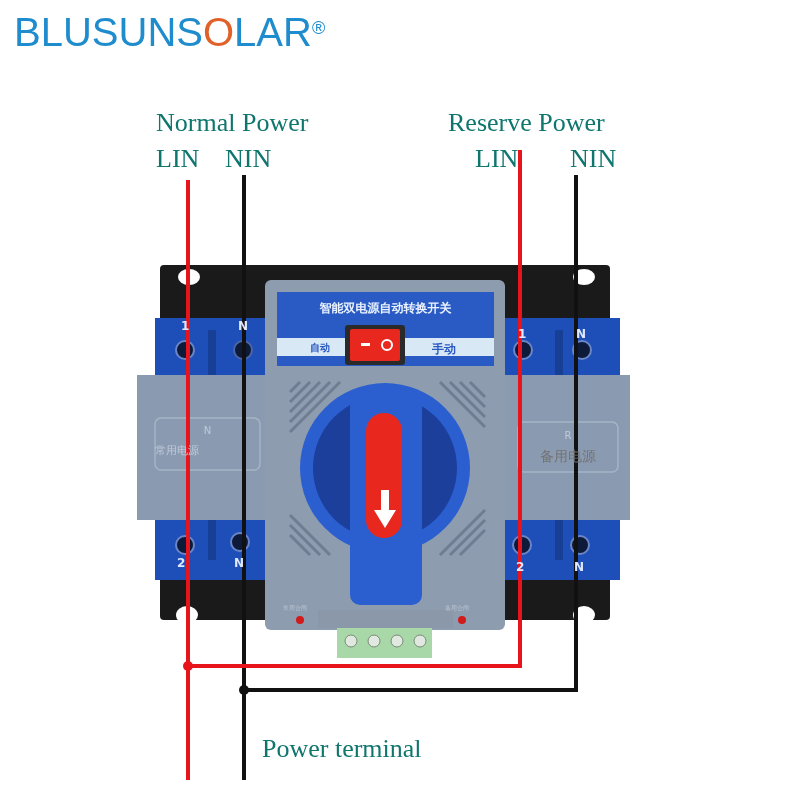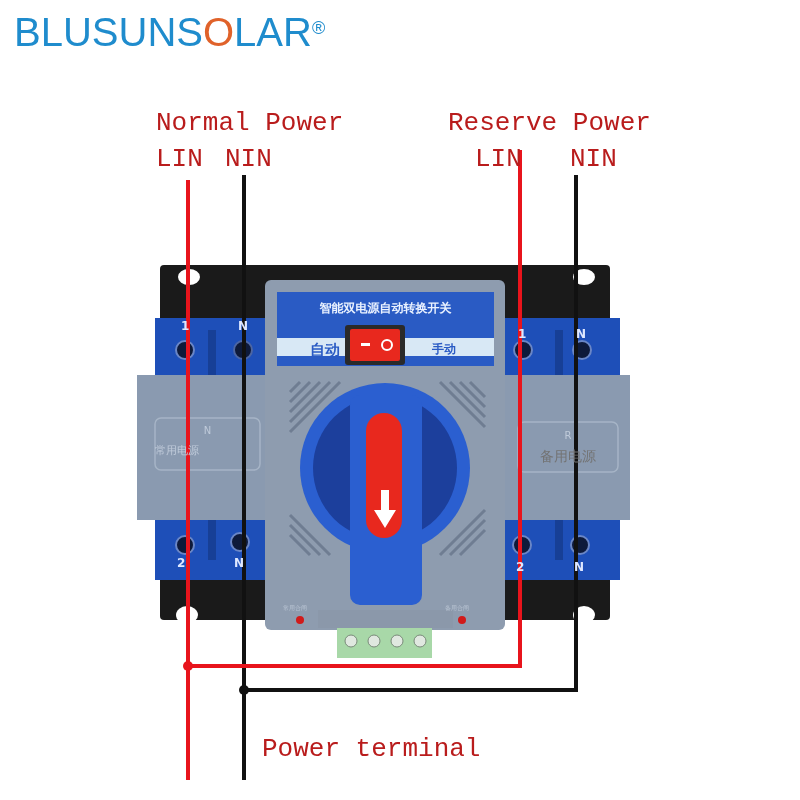--- a/index.html
+++ b/index.html
@@ -3,21 +3,21 @@
 <meta charset="utf-8">
 <style>
   html, body { margin:0; padding:0; }
   body { width:800px; height:800px; background:#ffffff; position:relative; overflow:hidden;
          font-family:"DejaVu Sans", sans-serif; }
   .abs { position:absolute; }
   .logo { left:14px; top:10px; font-family:"Liberation Sans", sans-serif; font-weight:normal;
           font-size:40px; color:#1f8ccd; letter-spacing:0px; line-height:44px; }
   .logo .o { color:#e0622a; }
   .logo sup { font-size:18px; vertical-align:top; position:relative; top:-4px; }
-  .label { color:#b91c1c; font-family:Liberation Mono, monospace; font-size:26px; line-height:30px; white-space:nowrap; }
+  .label { color:#0f766e; font-family:Liberation Serif, serif; font-size:26px; line-height:30px; white-space:nowrap; }
   svg { position:absolute; left:0; top:0; }
   .cn { font-family:Liberation Sans, sans-serif; }
 </style>
 </head>
 <body>
 
 <div class="abs logo">
   <span>BLUSUNS</span><span class="o">O</span><span>LAR</span><sup>®</sup>
 </div>
 
@@ -105,21 +105,21 @@
   <line x1="520" y1="150" x2="520" y2="665" stroke="#e8141c" stroke-width="4"></line>
   <line x1="576" y1="175" x2="576" y2="690" stroke="#111" stroke-width="4"></line>
 
   <line x1="186" y1="666" x2="522" y2="666" stroke="#e8141c" stroke-width="4"></line>
   <line x1="242" y1="690" x2="578" y2="690" stroke="#111" stroke-width="4"></line>
   <circle cx="188" cy="666" r="5" fill="#e8141c"></circle>
   <circle cx="244" cy="690" r="5" fill="#111"></circle>
 </svg>
 
 <div class="abs cn" style="left:277px;top:300px;width:217px;text-align:center;color:#eaf2ff;font-size:12px;font-weight:bold;">智能双电源自动转换开关</div>
-<div class="abs cn" style="left:310px;top:341px;color:#2a5bc4;font-size:15px;font-weight:bold;">自动</div>
+<div class="abs cn" style="left:310px;top:341px;color:#2a5bc4;font-size:10px;font-weight:bold;">自动</div>
 <div class="abs cn" style="left:432px;top:341px;color:#2a5bc4;font-size:12px;font-weight:bold;">手动</div>
 
 <div class="abs" style="left:181px;top:319px;color:#dfe8ff;font-size:12px;font-weight:bold;">1</div>
 <div class="abs" style="left:238px;top:319px;color:#dfe8ff;font-size:12px;font-weight:bold;">N</div>
 <div class="abs" style="left:518px;top:327px;color:#dfe8ff;font-size:12px;font-weight:bold;">1</div>
 <div class="abs" style="left:576px;top:327px;color:#dfe8ff;font-size:12px;font-weight:bold;">N</div>
 <div class="abs" style="left:177px;top:556px;color:#dfe8ff;font-size:12px;font-weight:bold;">2</div>
 <div class="abs" style="left:234px;top:556px;color:#dfe8ff;font-size:12px;font-weight:bold;">N</div>
 <div class="abs" style="left:516px;top:560px;color:#dfe8ff;font-size:12px;font-weight:bold;">2</div>
 <div class="abs" style="left:574px;top:560px;color:#dfe8ff;font-size:12px;font-weight:bold;">N</div>

